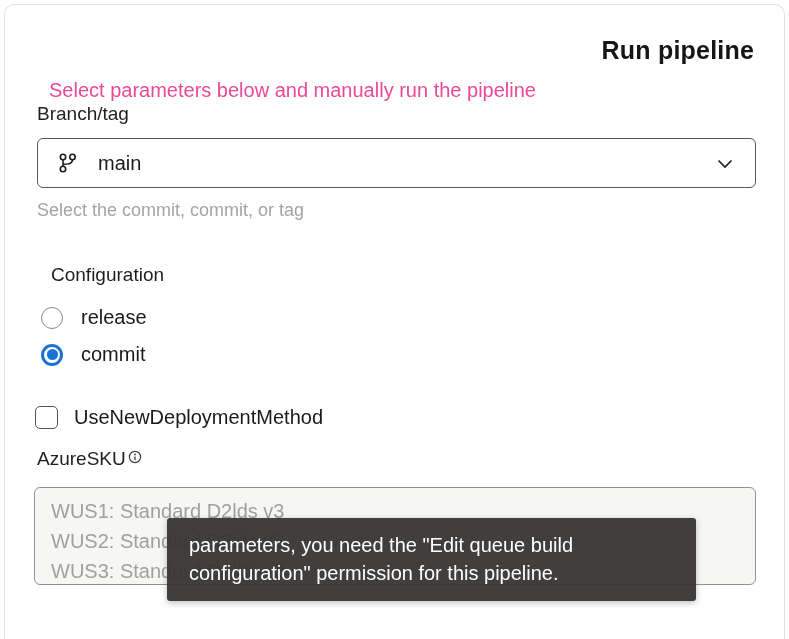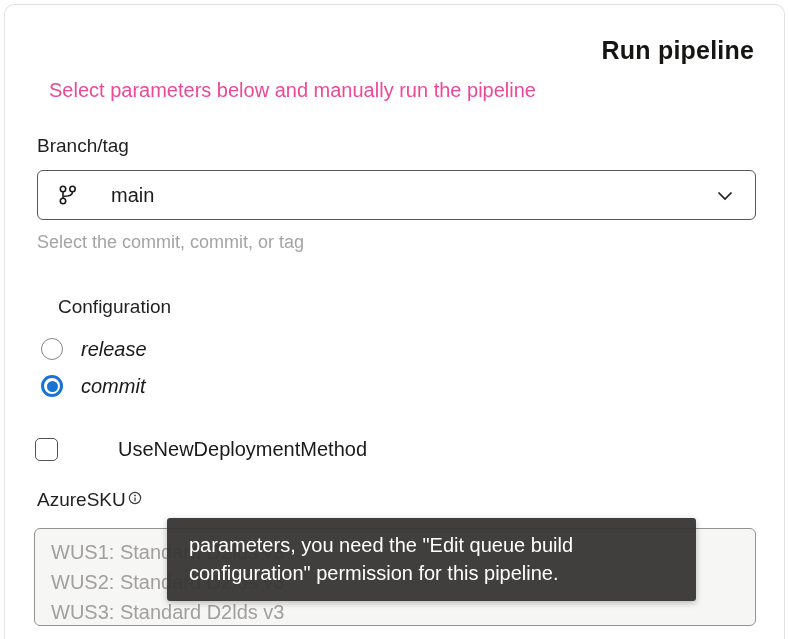--- a/index.html
+++ b/index.html
@@ -30,62 +30,60 @@
     text-align: right;
   }
   .subtitle {
     margin-top: 13px;
     font-size: 20px;
     color: #ec4899;
     line-height: 24px;
     margin-left: 12px;
   }
   .field-label {
-    margin-top: 32px;
     font-size: 19px;
     color: #201f1e;
     line-height: 24px;
   }
   .dropdown {
     margin-top: 12px;
     width: 719px; height: 50px;
     border: 1.5px solid #5a5856;
     border-radius: 6px;
     background: #fff;
     display: flex;
     align-items: center;
     padding: 0 18px 0 19px;
     cursor: pointer;
-    gap: 13px;
   }
   .dropdown .branch-icon { width: 22px; height: 22px; flex: 0 0 auto; }
   .dropdown .value {
     margin-left: 19px;
     font-size: 20px;
     color: #1b1a19;
   }
   .dropdown .chevron { margin-left: auto; width: 24px; height: 24px; }
   .helper {
     margin-top: 11px;
     font-size: 18px;
     color: #a6a4a2;
     line-height: 22px;
   }
   .group-label {
     margin-top: 42px;
-    margin-left: 21px;
+    margin-left: 14px;
     font-size: 19px;
     color: #201f1e;
     line-height: 24px;
   }
   .radio-row {
     display: flex;
+    align-items: center;
     margin-left: 4px;
     cursor: pointer;
-    font-style: italic;
   }
   .radio-row.first { margin-top: 19px; }
   .radio-row.second { margin-top: 14px; }
   .radio-circle {
     width: 22px; height: 22px;
     border-radius: 50%;
     border: 1.5px solid #8a8886;
     background: #fff;
     flex: 0 0 auto;
     position: relative;
@@ -100,32 +98,31 @@
     border-radius: 50%;
     background: #1873d4;
   }
   .radio-label { margin-left: 18px; font-size: 20px; color: #1b1a19; }
   .checkbox-row {
     margin-top: 40px;
     margin-left: -2px;
     display: flex;
     align-items: flex-end;
     cursor: pointer;
-    gap: 44px;
   }
   .checkbox-box {
     width: 23px; height: 23px;
     border: 1.5px solid #55534f;
     border-radius: 5px;
     background: #fff;
     flex: 0 0 auto;
   }
   .checkbox-label { margin-left: 16px; font-size: 20px; color: #1b1a19; }
   .sku-label-row {
-    margin-top: 27px;
+    margin-top: 18px;
     display: flex;
     align-items: flex-start;
     font-size: 19px;
     line-height: 24px;
     color: #201f1e;
   }
   .info-icon { width: 14px; height: 14px; margin: -1px 0 0 2px; cursor: pointer; }
   .sku-box {
     margin-top: 16px;
     margin-left: -3px;

